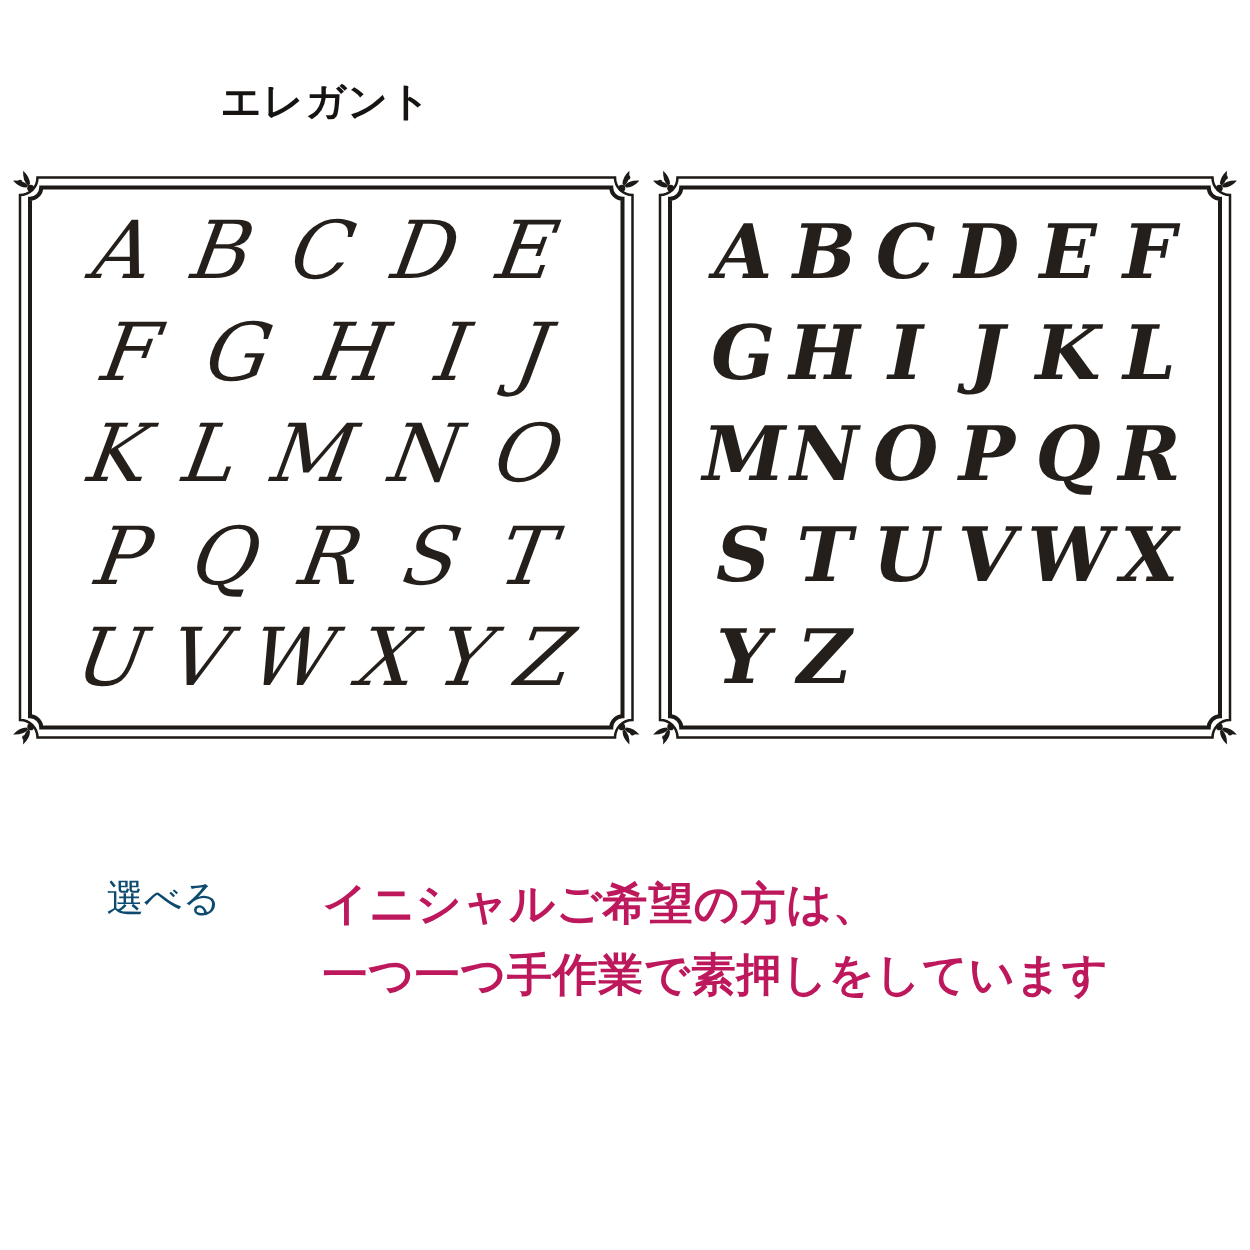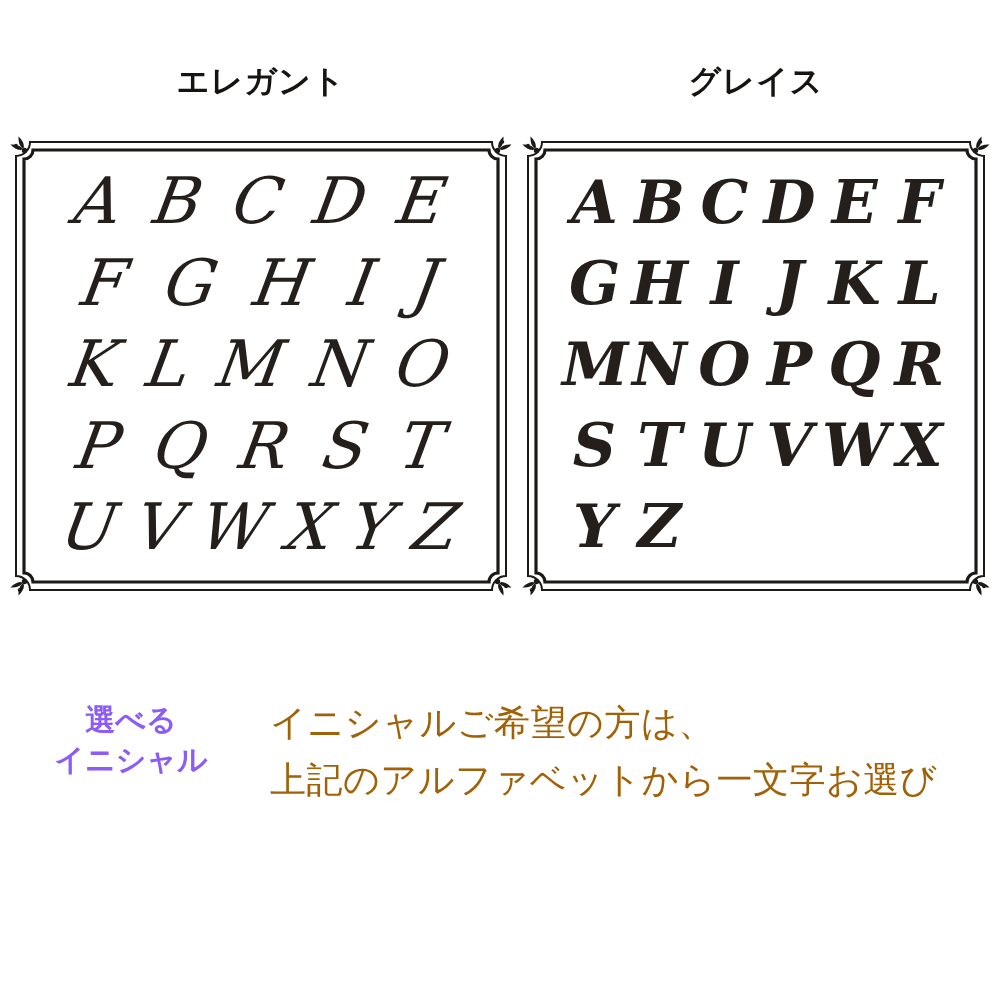--- a/index.html
+++ b/index.html
@@ -53,38 +53,37 @@
     font-family:"DejaVu Serif","Liberation Serif",serif;
     font-style:italic;font-weight:700;
     font-size:60px;line-height:76px;
     width:65px;text-align:center;
     color:#241f1b;
   }
 
   
   .caption-label{
     position:absolute;left:46px;top:700px;width:170px;
-    text-align:center;font-weight:700;font-size:30px;line-height:40px;
-    color:#8b5cf6;
+    text-align:center;font-weight:400;font-size:30px;line-height:40px;
+    color:#0c4a6e;
   }
   .caption-label span{display:block;}
   .caption-body{
-    position:absolute;left:270px;top:694px;width:700px;
-    font-size:36px;line-height:57px;font-weight:400;
-    color:#a16207;letter-spacing:0.5px;
+    position:absolute;left:258px;top:694px;width:700px;
+    font-size:36px;line-height:57px;font-weight:700;
+    color:#be185d;letter-spacing:0.5px;
   }
   .caption-body span{display:block;white-space:nowrap;}
 </style>
 </head>
 <body>
 
 <div class="stage">
 
   <div class="panel-title left">エレガント</div>
-  <div class="panel-title right">グレイス</div>
 
   <div class="frame left">
     <svg class="frame-border" width="494" height="452" viewBox="0 0 494 452">
       <defs>
         <g id="orn">
           <circle cx="7.5" cy="7.5" r="2.7"></circle>
           <circle cx="-1" cy="2.5" r="1.8"></circle>
           <path d="M 5.5 5.5 Q 1 1.5 1.5 -6.5 Q 7 -1.5 7 4.2 Z"></path>
           <path d="M 5.5 5.5 Q 1.5 1 -6.5 1.5 Q -1.5 7 4.2 7 Z"></path>
         </g>
@@ -184,20 +183,19 @@
         </div>
       <div class="row">
           <span class="letter-gr">Y</span>
           <span class="letter-gr">Z</span>
         </div>
     </div>
   </div>
 
   <div class="caption-label">
       <span>選べる</span>
-      <span>イニシャル</span>
     </div>
   <div class="caption-body">
       <span>イニシャルご希望の方は、</span>
-      <span>上記のアルファベットから一文字お選び</span>
+      <span>一つ一つ手作業で素押しをしています</span>
     </div>
 
 </div>
 
 </body></html>

